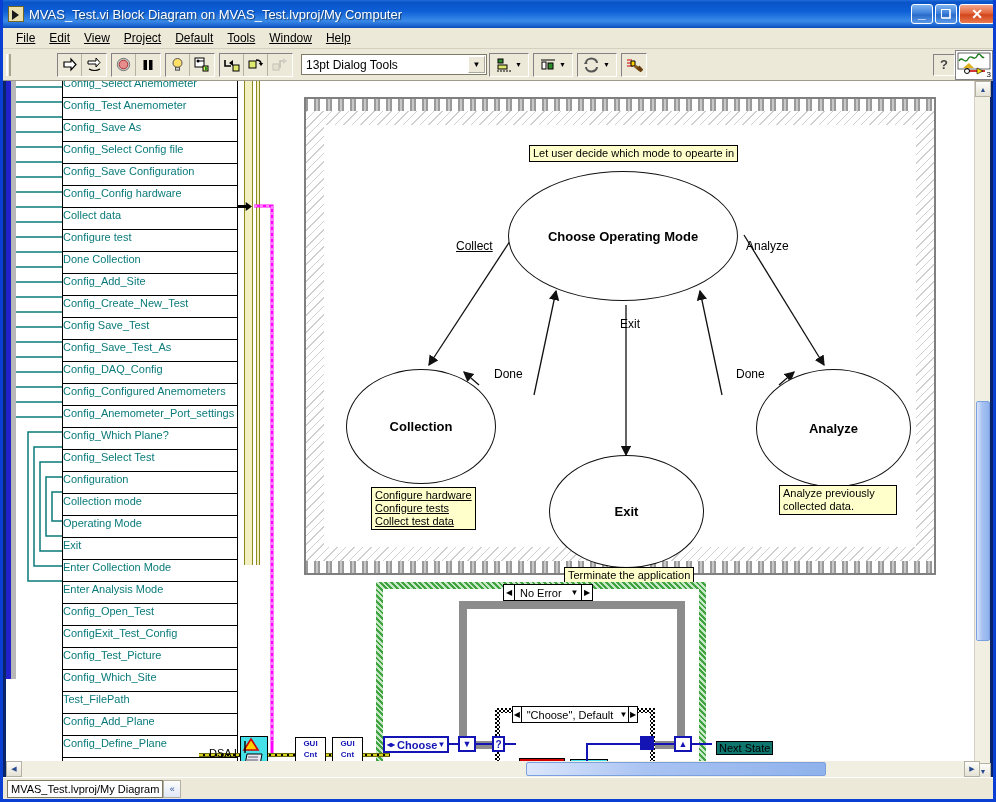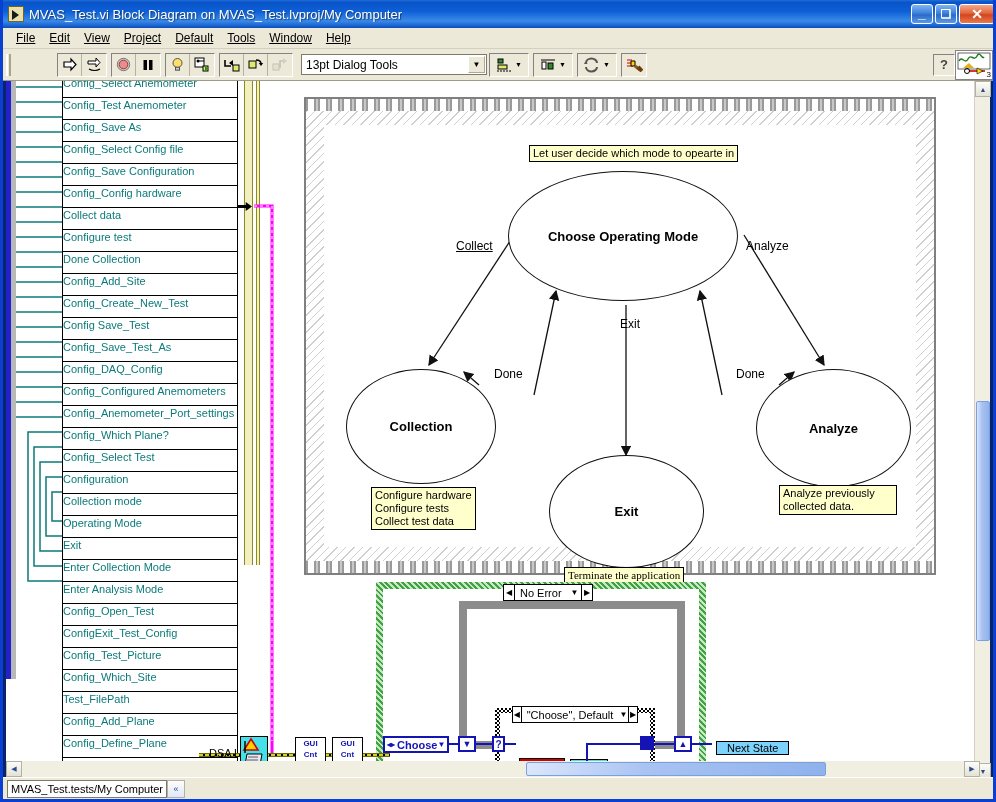--- a/index.html
+++ b/index.html
@@ -271,21 +271,21 @@
     background: repeating-linear-gradient(90deg,#d8d020 0 4px, #000 4px 6px);
     border-top: 1px solid #6a6a12; border-bottom: 1px solid #6a6a12;
   }
 
   .subvi {
     position: absolute; border: 1px solid #000; background: #fff;
   }
   .lbl { position: absolute; font-size: 11px; color: #000; white-space: nowrap; padding-left: 36px; }
   .lbl-box {
     position: absolute; font-size: 11px; color: #000; white-space: nowrap;
-    border: 1px solid #000; background: #7dd3fc; padding: 0 10px;
+    border: 1px solid #000; background: #0f766e; padding: 0 2px;
   }
 
   
   #vscroll {
     position: absolute; right: 3px; top: 81px; width: 16px; height: 698px;
     background: #f1efe2;
     border-left: 1px solid #d4d0c8;
   }
   #hscroll {
     position: absolute; left: 3px; bottom: 22px; width: 974px; height: 16px;
@@ -600,24 +600,24 @@
         <div class="ellipse" style="left:432px;top:244px;width:155px;height:118px;">
           <span>Analyze</span>
         </div>
 
         <div class="flowlabel" style="left:132px;top:114px;text-decoration:underline;">Collect</div>
         <div class="flowlabel" style="left:422px;top:114px;">Analyze</div>
         <div class="flowlabel" style="left:296px;top:192px;">Exit</div>
         <div class="flowlabel" style="left:170px;top:242px;">Done</div>
         <div class="flowlabel" style="left:412px;top:242px;">Done</div>
 
-        <div class="note" style="left:47px;top:362px;width:105px;">Configure hardware
+        <div class="note" style="left:47px;top:362px;width:105px;text-decoration:underline;">Configure hardware
 Configure tests
 Collect test data</div>
-        <div class="note" style="left:240px;top:442px;font-family:Liberation Serif, serif;">Terminate the application</div>
+        <div class="note" style="left:240px;top:442px;">Terminate the application</div>
         <div class="note" style="left:455px;top:360px;width:118px;">Analyze previously
 collected data.</div>
       </div>
     </div>
 
     <div id="whileloop"></div>
 
     <div class="selbar" style="left:497px;top:503px;width:90px;">
       <span class="ar">◀</span>
       <span class="txt">No Error</span>
@@ -720,17 +720,17 @@
     <div class="sb-btn" style="position:absolute;bottom:0;">▼</div>
   </div>
 
   <div id="hscroll">
     <div class="sb-btn" style="position:absolute;left:0;">◀</div>
     <div class="sb-thumb" style="position:absolute;left:520px;top:1px;width:300px;height:14px;"></div>
     <div class="sb-btn" style="position:absolute;right:0;">▶</div>
   </div>
 
   <div id="statusbar">
-    <div class="status-field">MVAS_Test.tests/My Computer</div>
+    <div class="status-field">MVAS_Test.lvproj/My Diagram</div>
     <div class="status-nav">«</div>
   </div>
 
 </div>
 
 </body></html>

